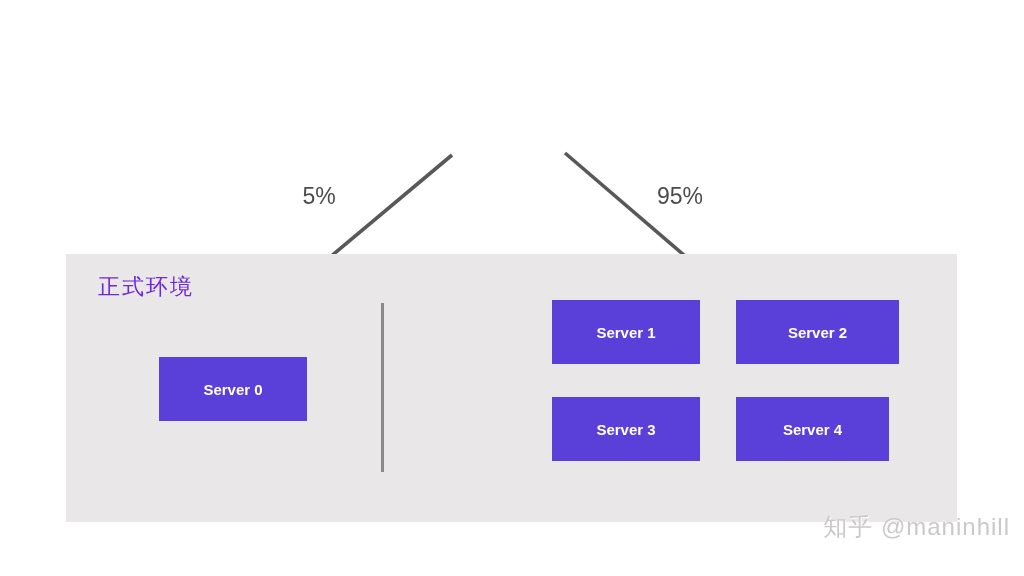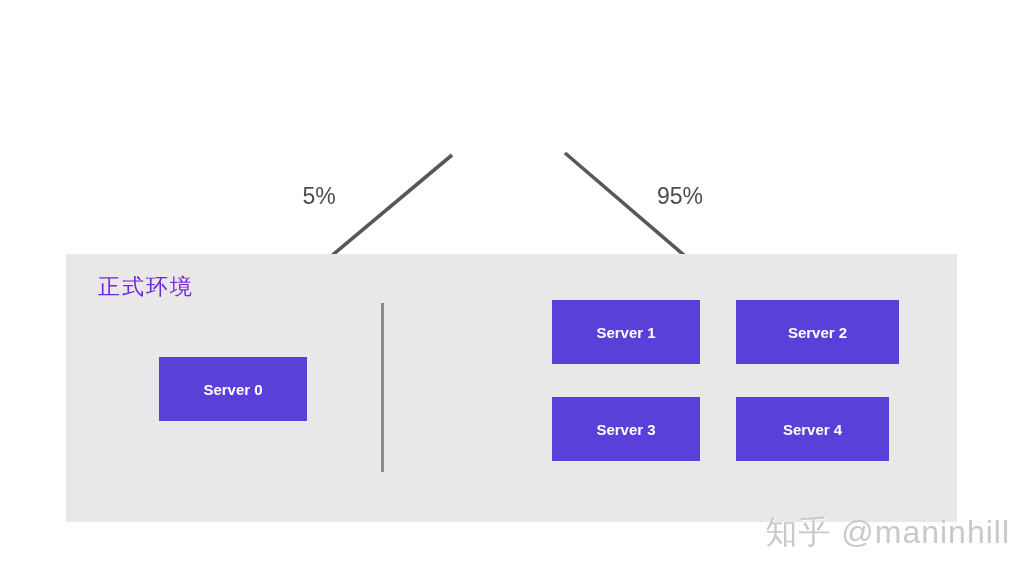--- a/index.html
+++ b/index.html
@@ -77,21 +77,21 @@
   .server-4 { left: 670px; top: 143px; width: 153px; }
   .divider {
     position: absolute;
     left: 315px; top: 49px;
     width: 3px; height: 169px;
     background: #8a8a8a;
   }
   .watermark {
     position: absolute;
     right: 14px; top: 511px;
-    font-size: 32px;
+    font-size: 24px;
     color: #cbc9c8;
     text-shadow: 1px 1px 0 #ffffff;
     letter-spacing: 1px;
     white-space: nowrap;
   }
 </style>
 </head>
 <body>
 
 <div class="canvas">

